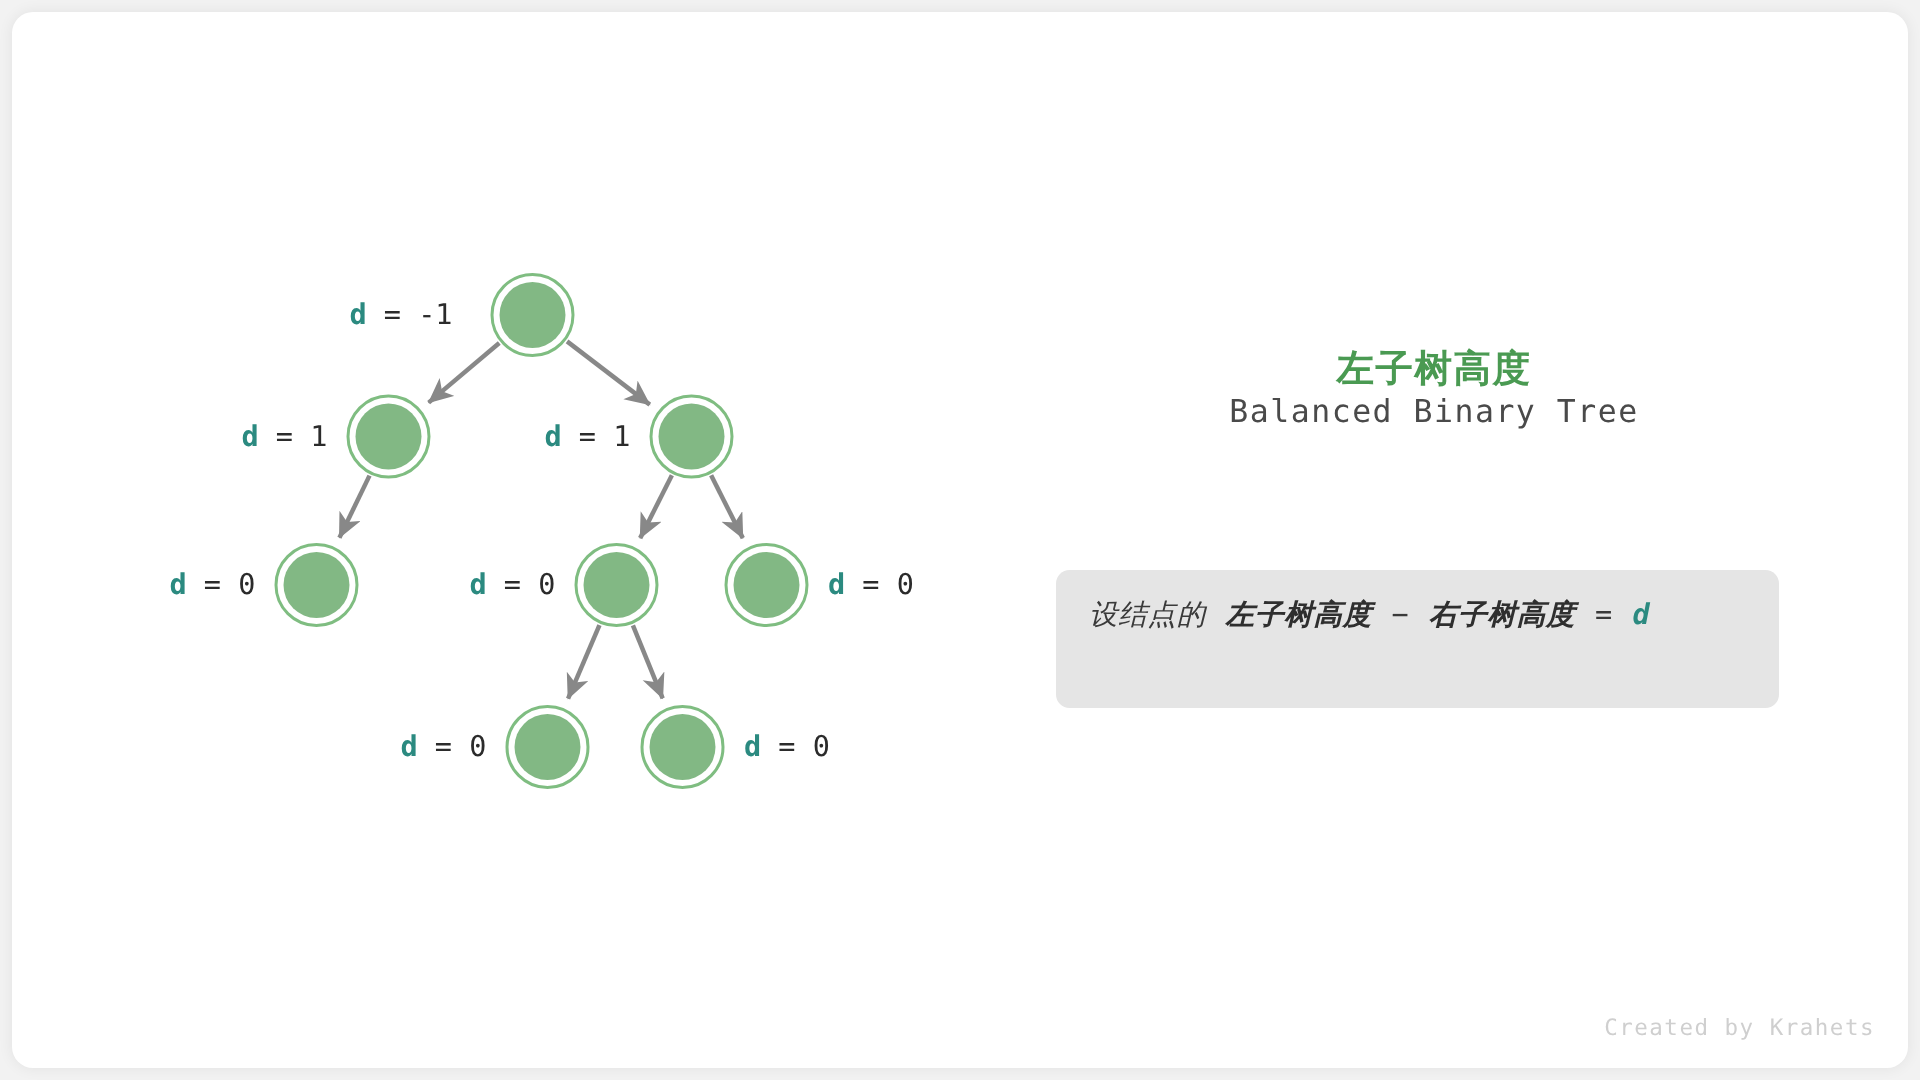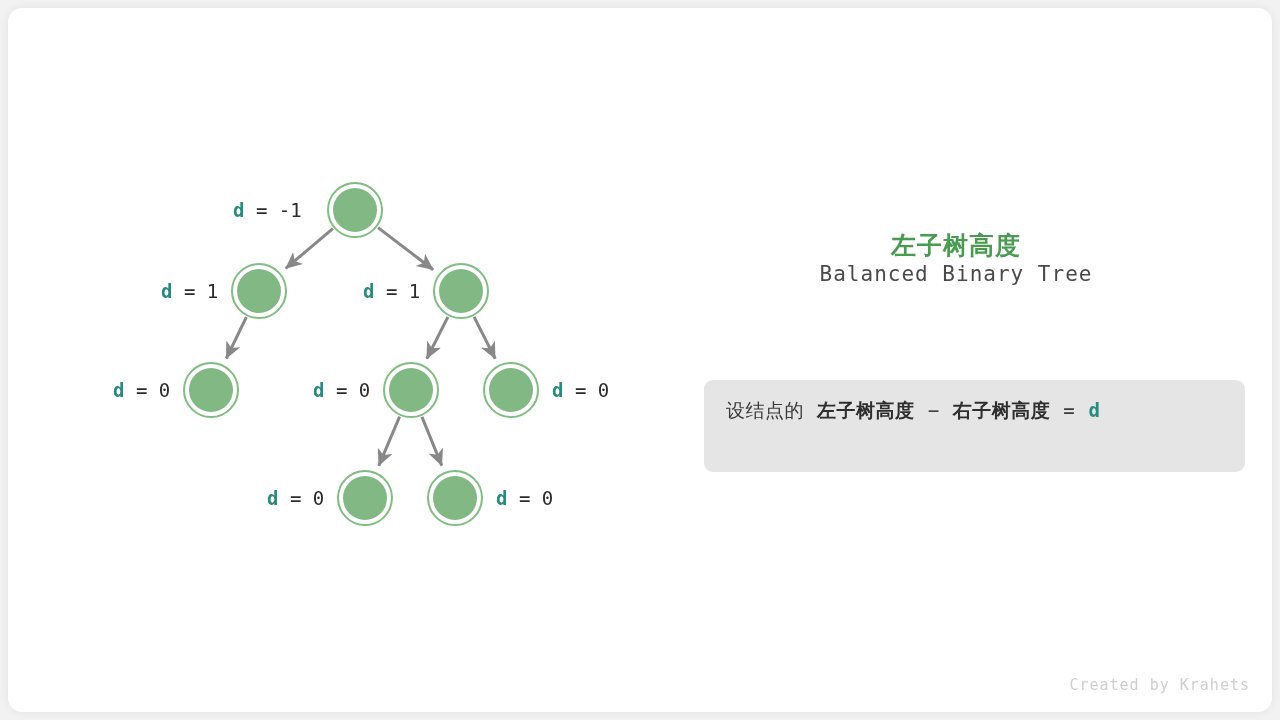--- a/index.html
+++ b/index.html
@@ -57,25 +57,26 @@
     text-align:center;
     font-family:"DejaVu Sans Mono","Liberation Mono",monospace;
     font-size:21px;
     color:#4a4a4a;
     letter-spacing:1px;
     margin-top:0;
   }
   #infobox{
     position:absolute;
     left:696px;top:372px;
-    width:541px;height:92px;
+    width:482px;height:92px;
     background:#e5e5e5;
     border-radius:9px;
     box-sizing:border-box;
     padding:15px 22px 0 22px;
+    font-style:italic;
   }
   .info-line{
     font-family:"DejaVu Sans","Liberation Sans",sans-serif;
     font-size:19px;
     color:#3a3a3a;
     line-height:31px;
     white-space:nowrap;
     letter-spacing:0.5px;
   }
   .info-line .bold{ font-weight:bold; color:#2f2f2f; }

